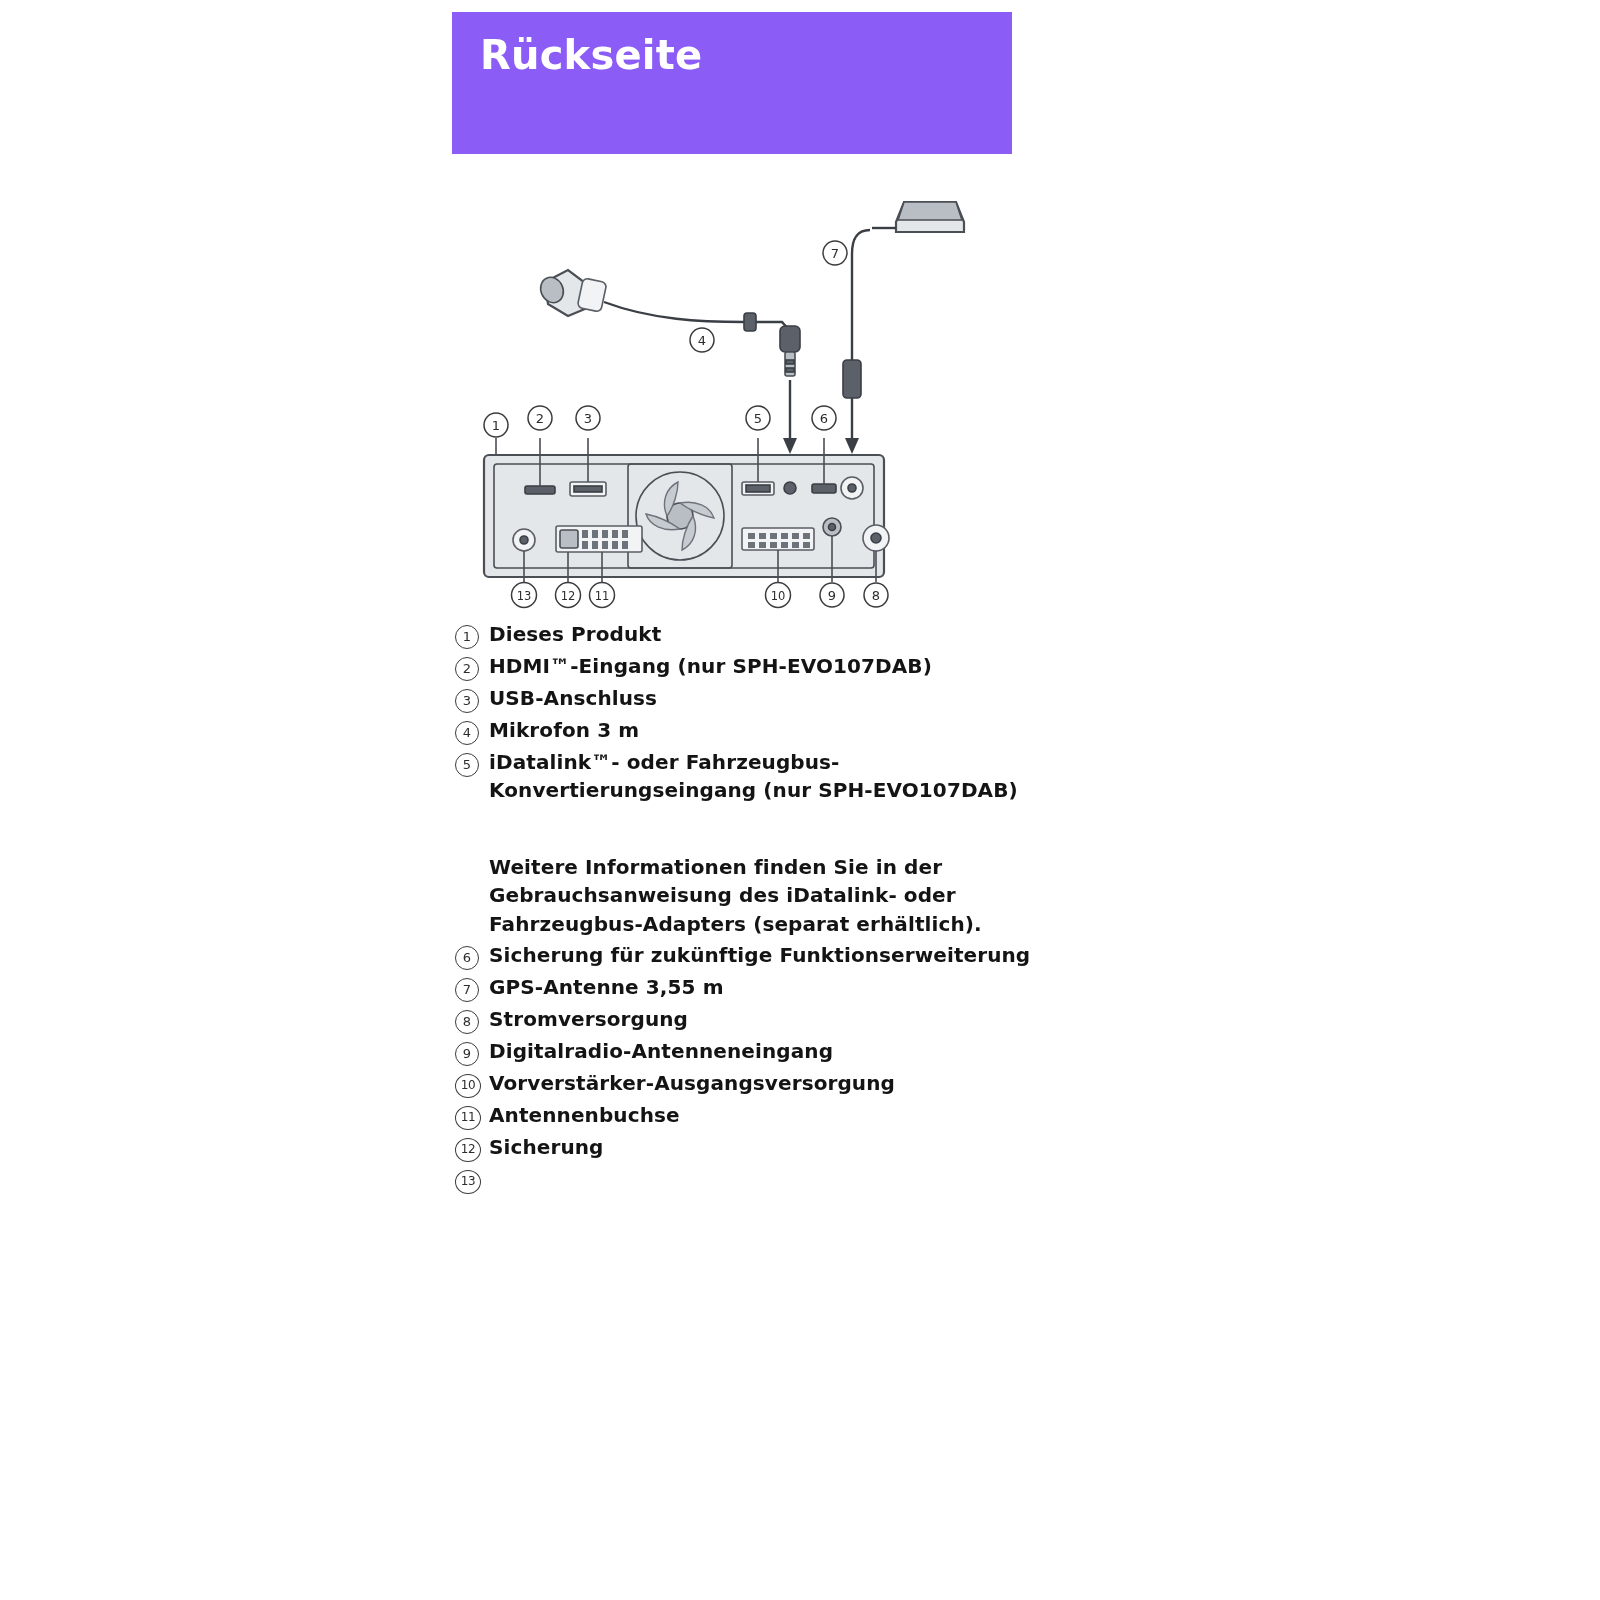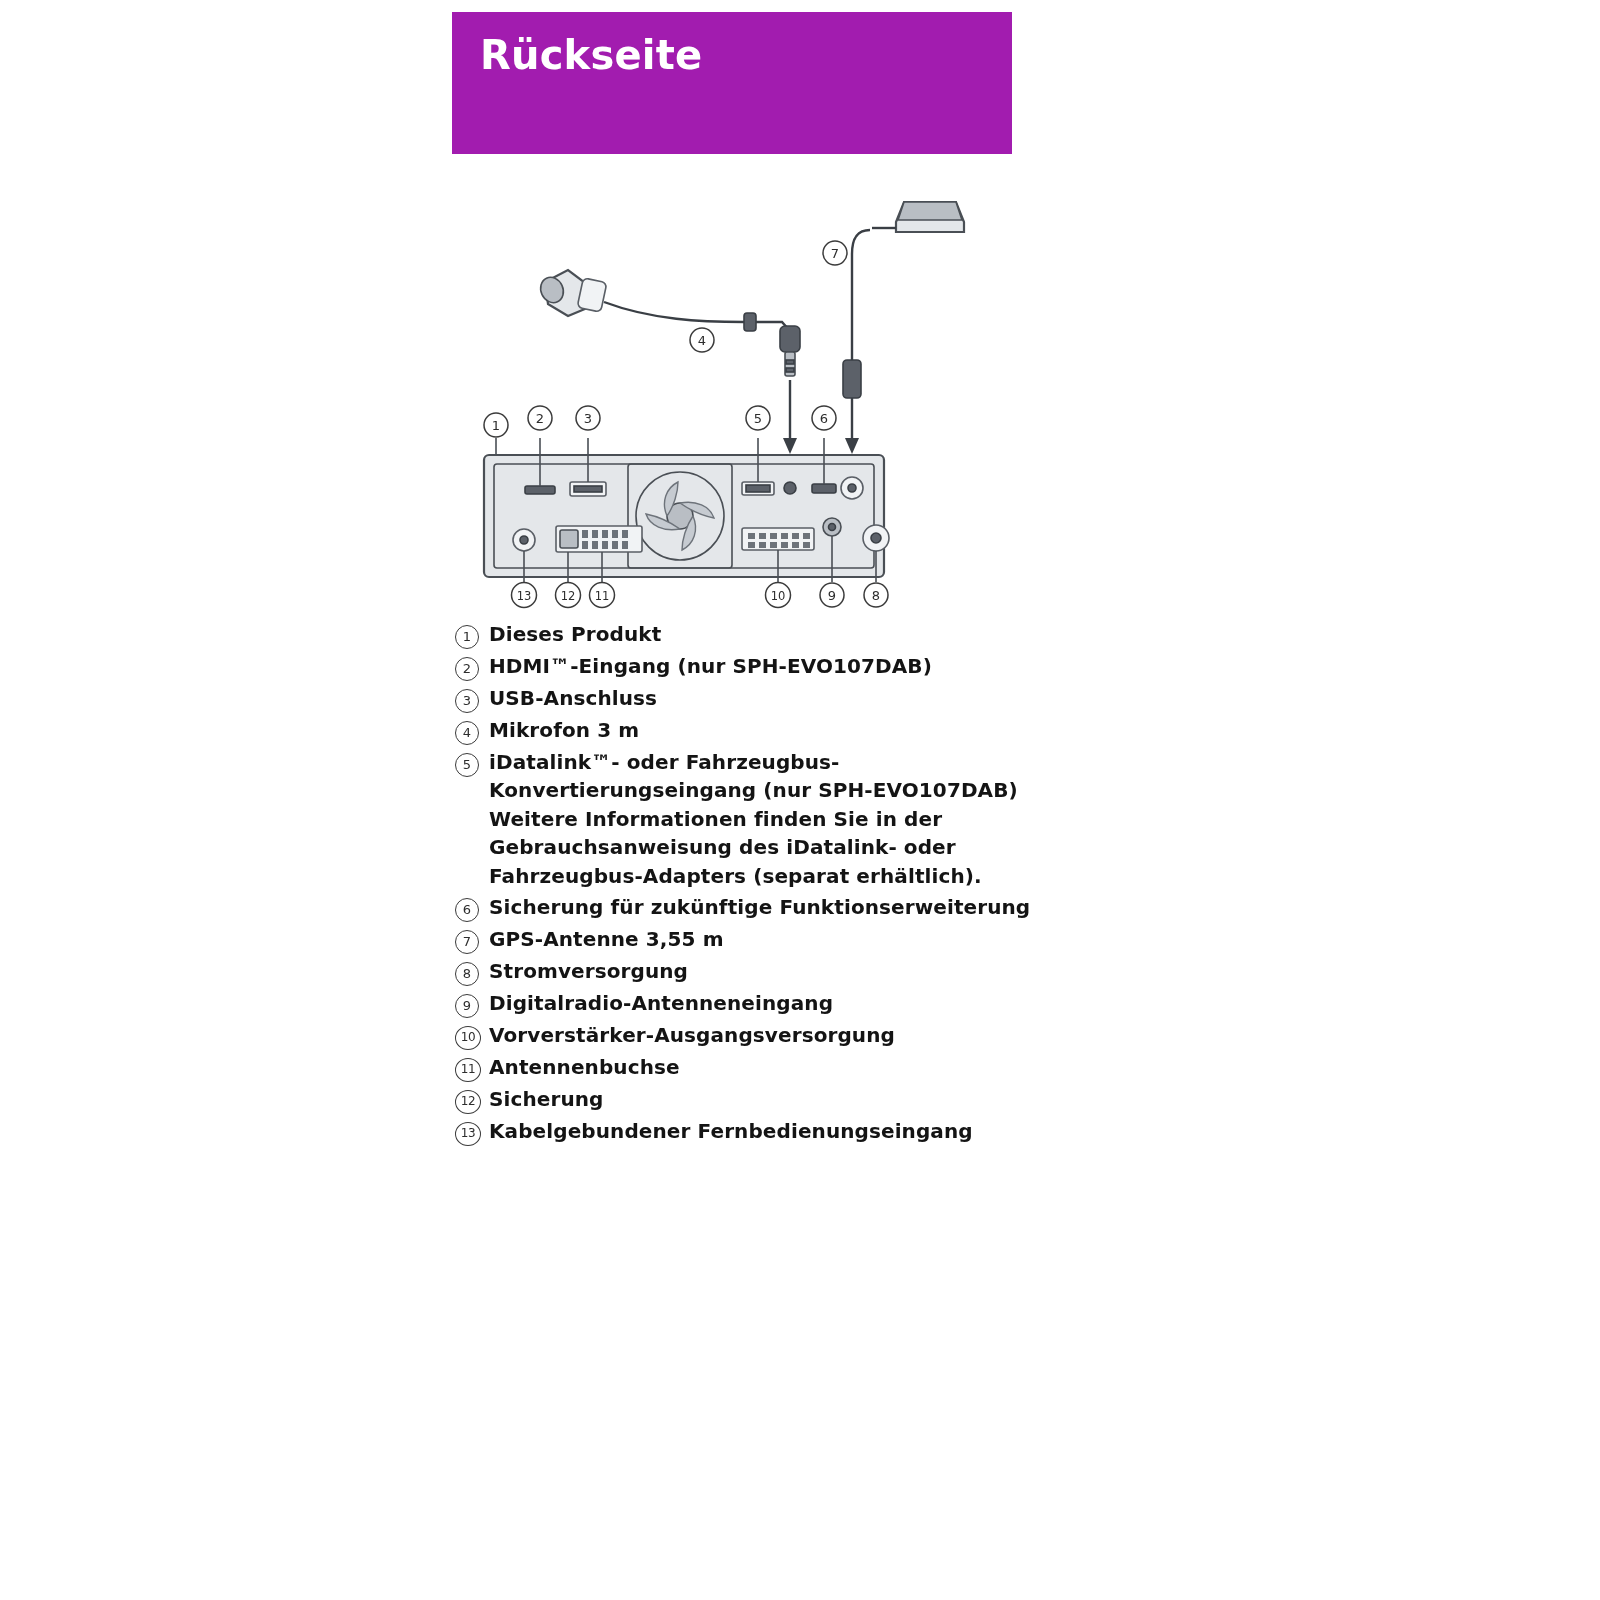--- a/index.html
+++ b/index.html
@@ -16,21 +16,21 @@
     overflow: hidden;
   }
 
   
   .title-banner {
     position: absolute;
     left: 452px;
     top: 12px;
     width: 560px;
     height: 142px;
-    background: #a21caf;
+    background: #8b5cf6;
     color: #ffffff;
     box-sizing: border-box;
     padding: 18px 0 0 28px;
   }
   .title-line {
     font-size: 40px;
     font-weight: bold;
     line-height: 1.28;
     letter-spacing: 0.2px;
     white-space: nowrap;
@@ -86,20 +86,21 @@
     flex: 1 1 auto;
     font-size: 20px;
     font-weight: bold;
     line-height: 1.42;
     color: #141414;
     letter-spacing: 0.1px;
   }
   .legend-note {
     font-weight: bold;
     display: block;
+    margin-top: 48px;
   }
 </style>
 </head>
 <body>
 
 <div class="title-banner">
   <div class="title-line">Rückseite</div>
 </div>
 
 <div class="diagram">
@@ -356,17 +357,16 @@
   </div>
 
   <div class="legend-item">
     <div class="legend-num"><span class="num-circle wide">12</span></div>
     <div class="legend-text">Sicherung</div>
   </div>
 
   <div class="legend-item">
     <div class="legend-num"><span class="num-circle wide">13</span></div>
     <div class="legend-text">
-      <span>Kabelgebundener Fernbedienungseingang</span>
     </div>
   </div>
 
 </div>
 
 </body></html>

